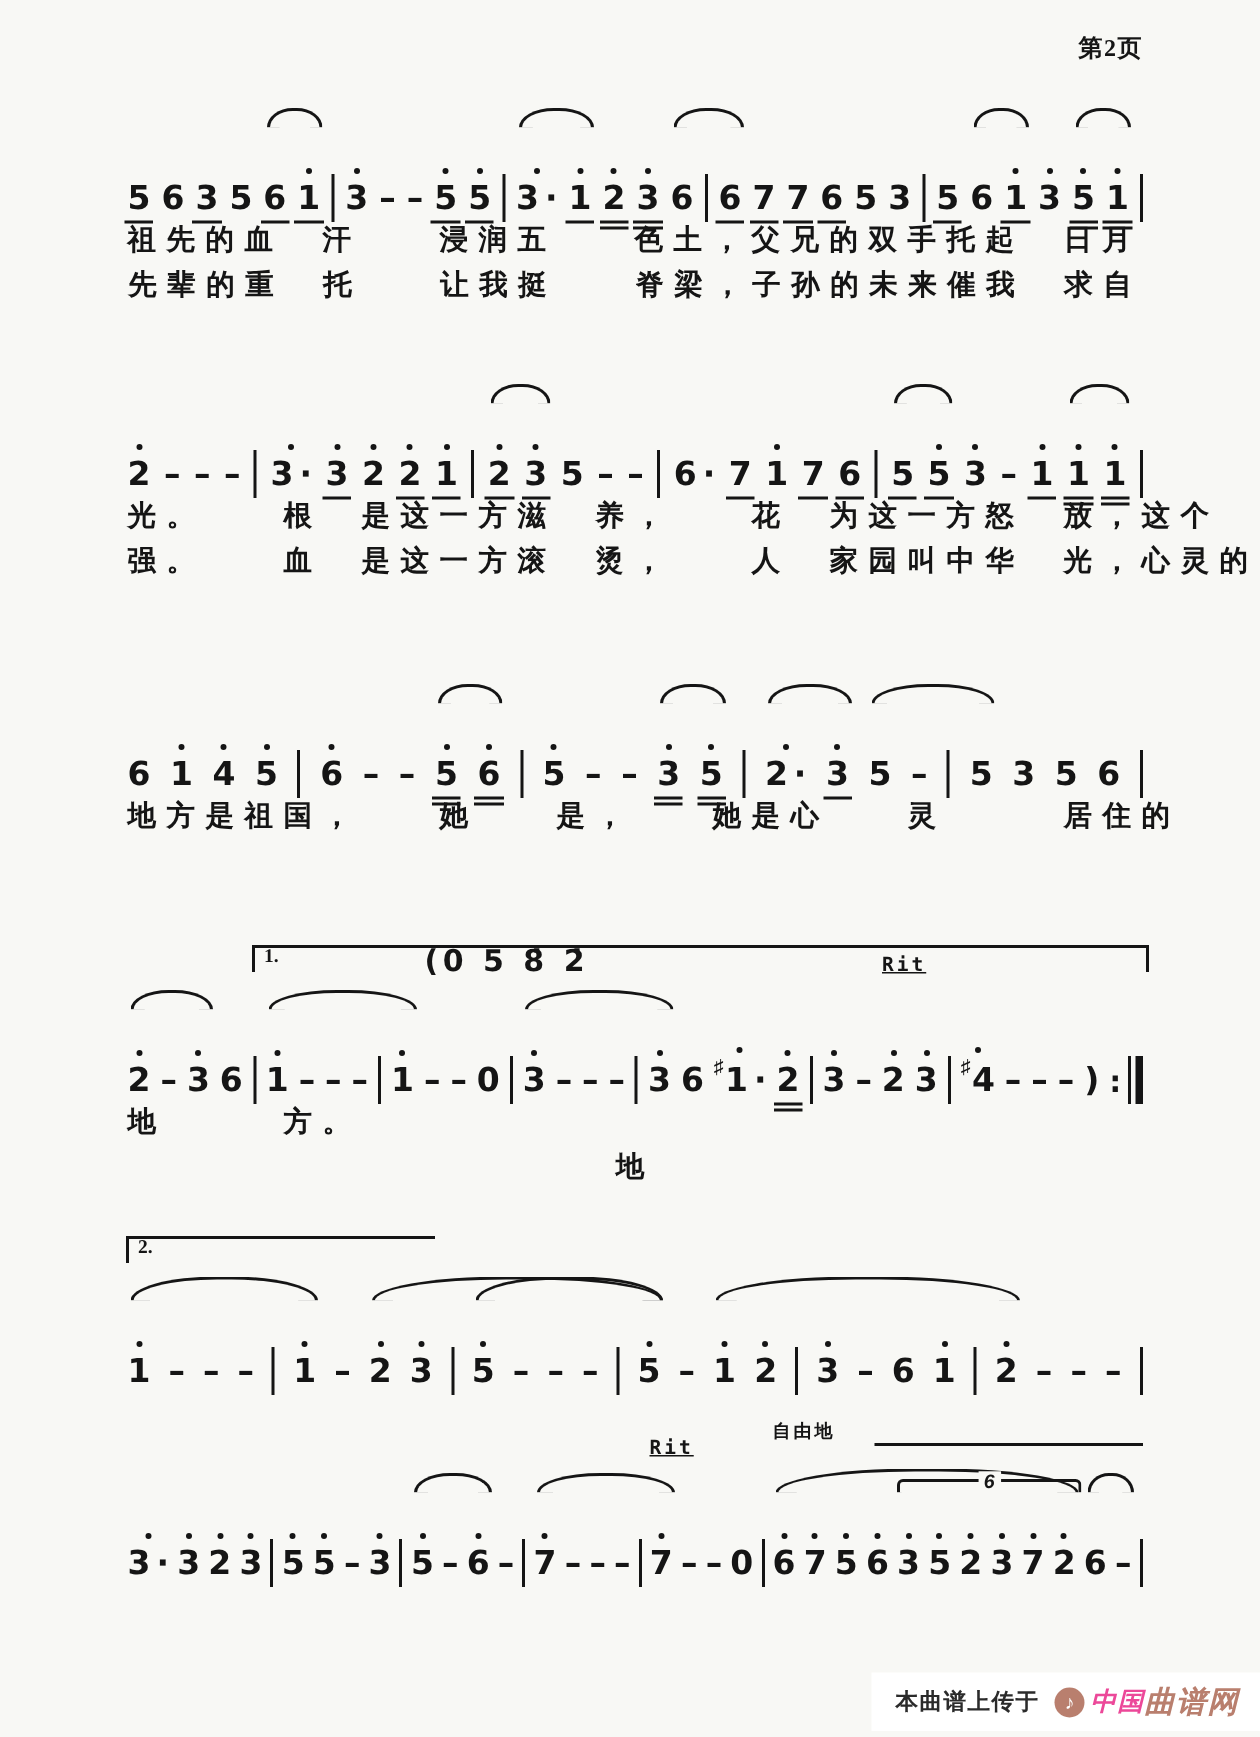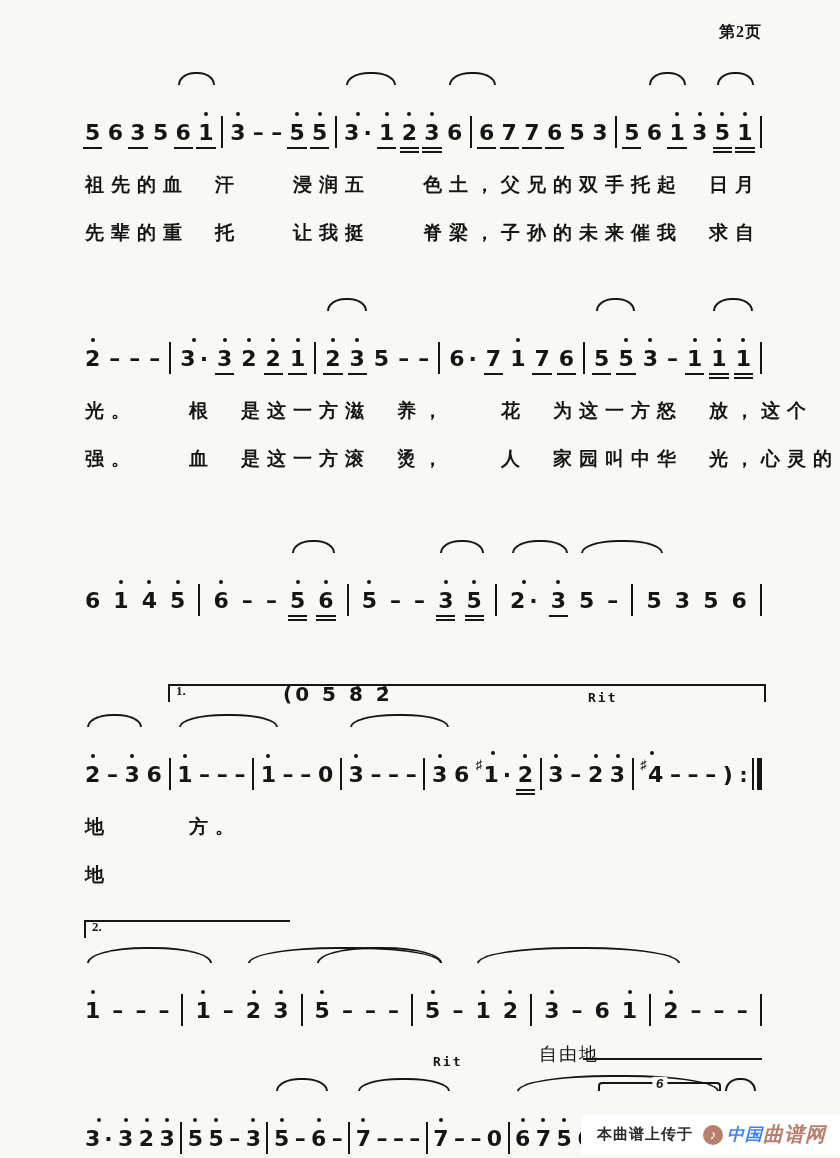--- a/index.html
+++ b/index.html
@@ -78,45 +78,45 @@
     font-family:"Liberation Serif",serif;
     font-size:13px;font-weight:bold;font-style:normal;
   }
   .tup{position:absolute;border:2px solid var(--ink);border-bottom:none;height:7px;border-radius:4px 4px 0 0;}
   .tup em{
     position:absolute;left:50%;transform:translate(-50%,-55%);
     background:var(--bg);padding:0 4px;
     font-style:italic;font-weight:bold;font-size:13px;line-height:13px;
   }
   .ann{position:absolute;white-space:pre;}
-  .ann.rit{top:-16px;font-family:"DejaVu Sans Mono",monospace;font-weight:bold;font-size:13px;letter-spacing:2px;}
-  .ann.free{top:-28px;font-size:18px;font-weight:normal;letter-spacing:2px;margin-left:24px;}
+  .ann.rit{top:-16px;font-family:"DejaVu Sans Mono",monospace;font-weight:bold;font-size:13px;letter-spacing:2px;text-decoration:underline;}
+  .ann.free{top:-28px;font-size:12px;font-weight:bold;letter-spacing:2px;}
   .ann.cue{top:-24px;font-family:"DejaVu Sans",sans-serif;font-weight:bold;font-size:20px;letter-spacing:3px;}
   .annline{position:absolute;border-top:2px solid var(--ink);height:0;}
   .lyr{
     font-family:"Liberation Serif",serif;
     font-weight:bold;font-size:19px;line-height:30px;
     letter-spacing:7px;white-space:pre;
-    margin-top:24px;
-  }
-  .lyr + .lyr{margin-top:18px;}
+    margin-top:0;
+  }
+  .lyr + .lyr{margin-top:0;text-align:center;}
   .watermark{
     position:absolute;right:0;bottom:4px;
     background:#ffffff;
     display:flex;align-items:center;
     padding:6px 14px 6px 16px;
   }
   .wm-text{font-size:15px;font-weight:bold;color:#2b2b2b;letter-spacing:1px;margin-right:10px;}
   .wm-logo{
     width:20px;height:20px;border-radius:50%;
     background:var(--accent);
     color:#fff;font-size:13px;line-height:20px;text-align:center;
     margin-right:4px;font-weight:bold;
   }
-  .wm-dark{font-size:17px;font-weight:bold;font-style:italic;color:#3b82f6;letter-spacing:1px;}
+  .wm-dark{font-size:17px;font-weight:bold;font-style:italic;color:#ec4899;letter-spacing:1px;}
   .wm-accent{font-size:20px;font-weight:bold;font-style:italic;color:var(--accent);letter-spacing:1px;}
 </style>
 </head>
 <body>
 
 <div class="page">
   <div class="page-num">第2页</div>
 
   <div class="score">
       <div class="system">
@@ -386,20 +386,21 @@
             </span></span>
           <span class="tok"><span class="core">
               <b class="num">6</b>
             </span></span>
           <span class="bar"></span>
           <i class="arc" style="left: 207px; width: 39px; height: 11px; top: 8px;"></i>
           <i class="arc" style="left: 355px; width: 40px; height: 11px; top: 8px;"></i>
           <i class="arc" style="left: 427px; width: 52px; height: 11px; top: 8px;"></i>
           <i class="arc" style="left: 496px; width: 78px; height: 11px; top: 8px;"></i>
         </div>
+        <div class="lyr">地方是祖国，　　她　　是，　　她是心　　灵　　　居住的</div>
       </div>
       <div class="system">
         <div class="notes">
           <span class="tok"><i class="od"></i><span class="core">
               <b class="num">2</b>
             </span></span>
           <span class="tok"><span class="core">
               <b class="num dash">–</b>
             </span></span>
           <span class="tok"><i class="od"></i><span class="core">

